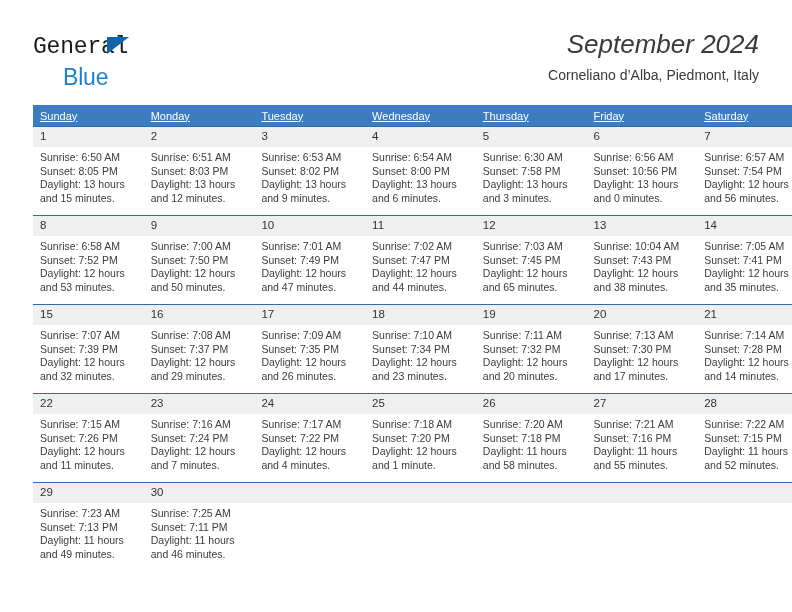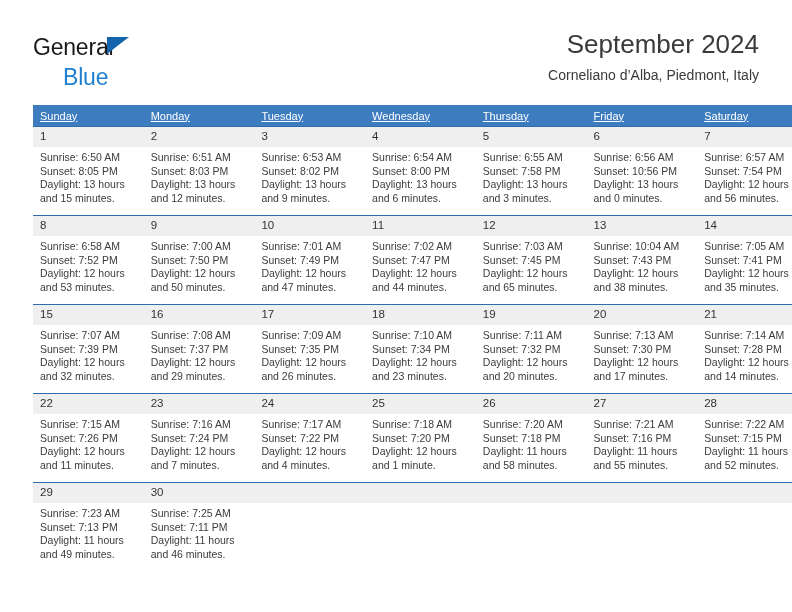--- a/index.html
+++ b/index.html
@@ -36,21 +36,21 @@
     width: 220px;
     height: 56px;
   }
   .brand-general {
     position: absolute;
     left: 0;
     top: 0;
     font-size: 23px;
     letter-spacing: -0.2px;
     color: #1a1a1a;
-    font-family: Liberation Sans, sans-serif;
+    font-family: Liberation Mono, monospace;
   }
   .brand-tri {
     position: absolute;
     left: 74px;
     top: 3px;
     width: 0;
     height: 0;
     border-left: 22px solid #1464ad;
     border-bottom: 17px solid transparent;
   }
@@ -67,20 +67,21 @@
     position: absolute;
     right: 0;
     top: 0;
     text-align: right;
   }
   .cal-title {
     font-size: 26px;
     color: #3a3a3a;
     line-height: 32px;
     white-space: nowrap;
+    font-style: italic;
   }
   .cal-sub {
     margin-top: 7px;
     font-size: 14px;
     color: #3a3a3a;
     line-height: 17px;
     white-space: nowrap;
   }
 
   
@@ -203,21 +204,21 @@
               <div class="daynum">4</div>
               <div class="info">
                 <div>Sunrise: 6:54 AM</div>
                 <div>Sunset: 8:00 PM</div>
                 <div class="dl">Daylight: 13 hours and 6 minutes.</div>
               </div>
             </td>
             <td>
               <div class="daynum">5</div>
               <div class="info">
-                <div>Sunrise: 6:55 AM</div>
+                <div>Sunrise: 6:30 AM</div>
                 <div>Sunset: 7:58 PM</div>
                 <div class="dl">Daylight: 13 hours and 3 minutes.</div>
               </div>
             </td>
             <td>
               <div class="daynum">6</div>
               <div class="info">
                 <div>Sunrise: 6:56 AM</div>
                 <div>Sunset: 10:56 PM</div>
                 <div class="dl">Daylight: 13 hours and 0 minutes.</div>

